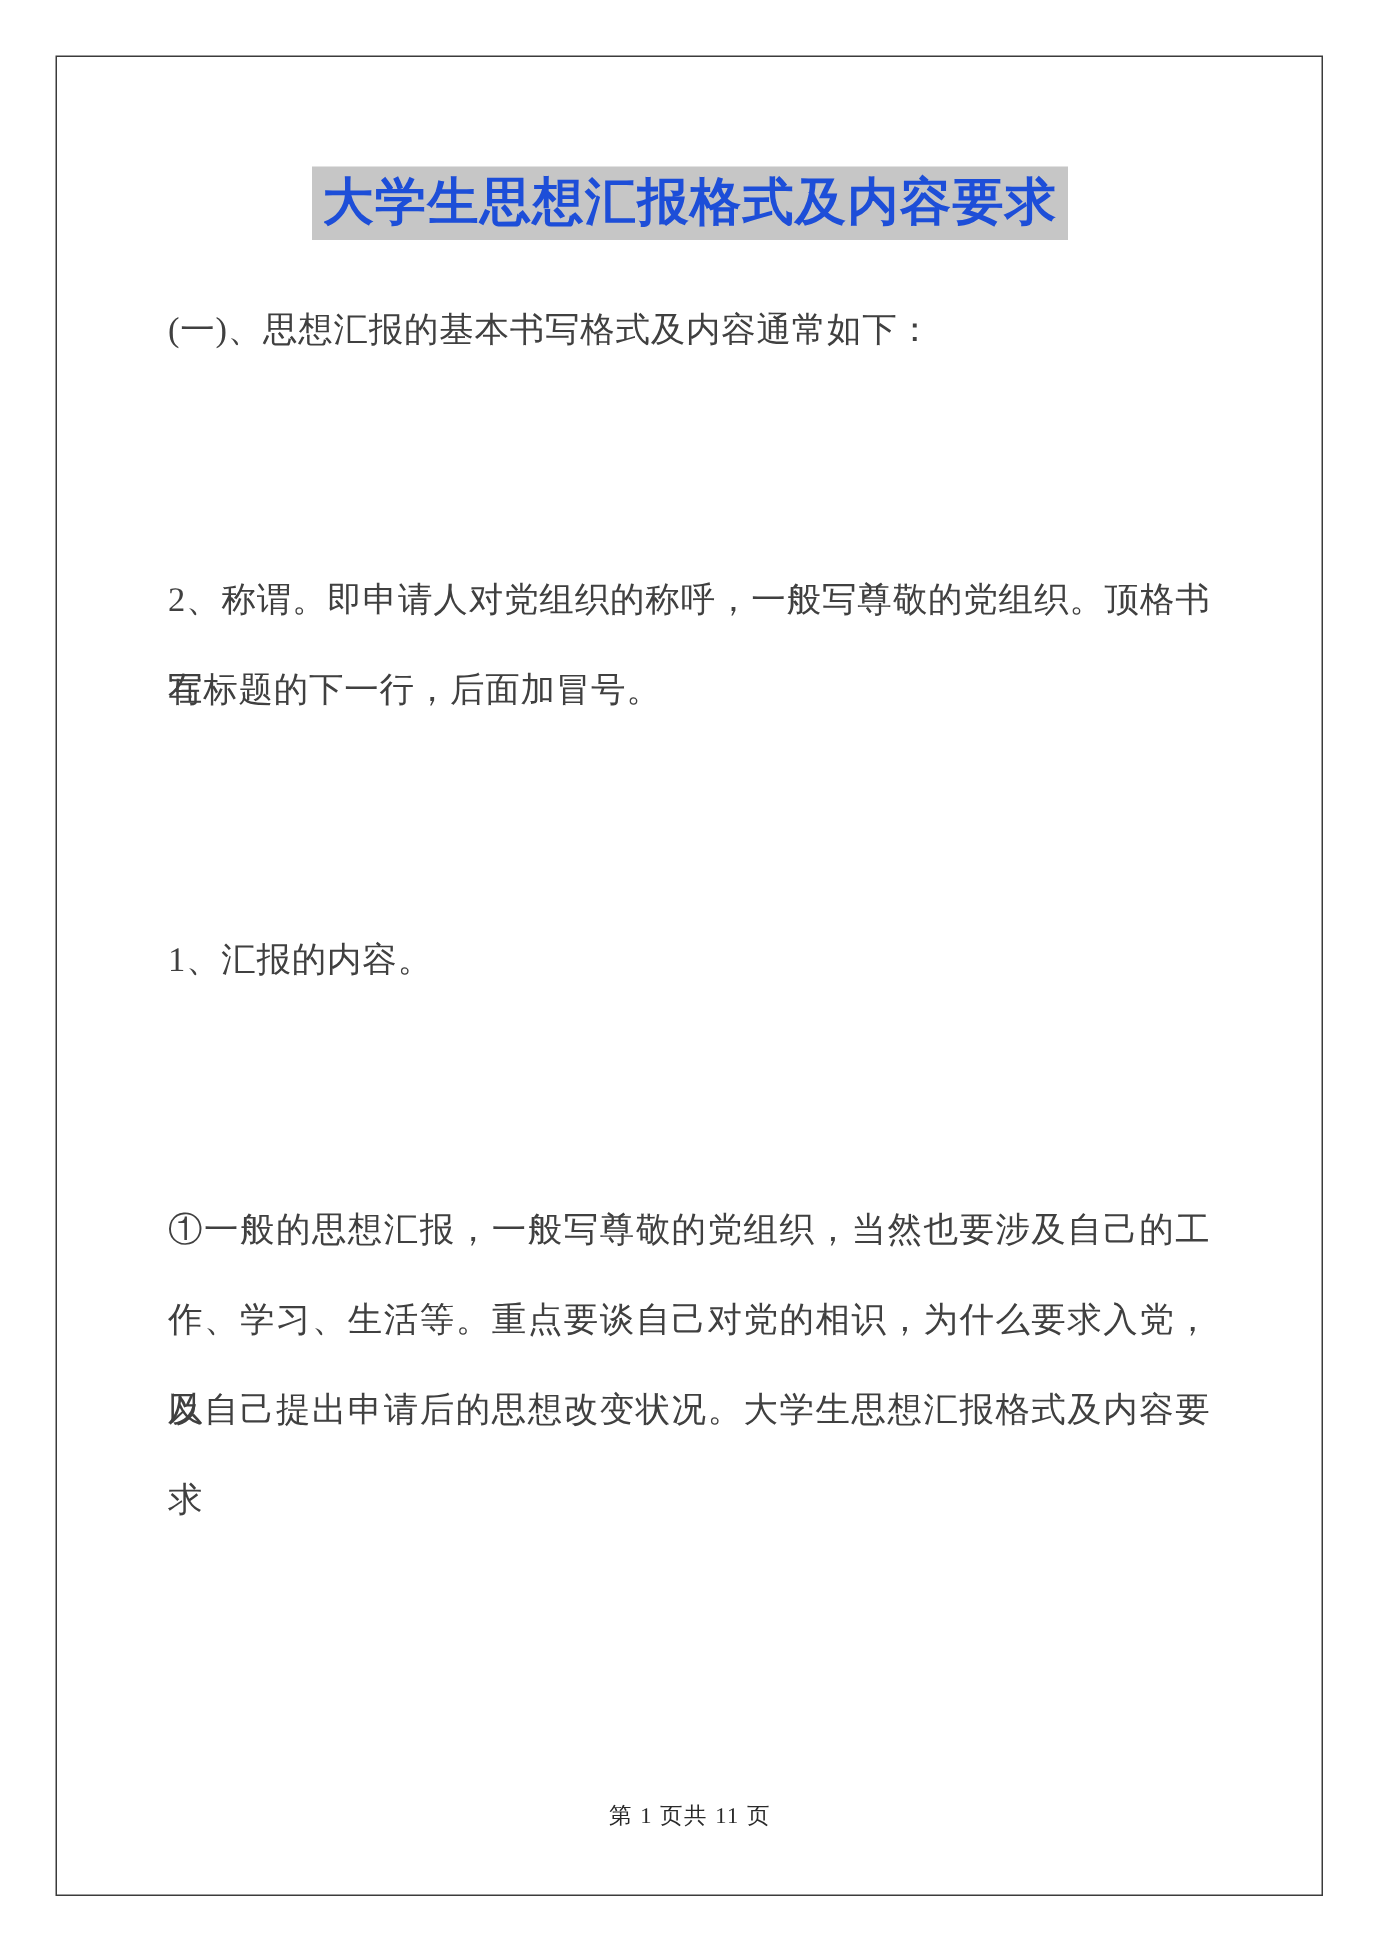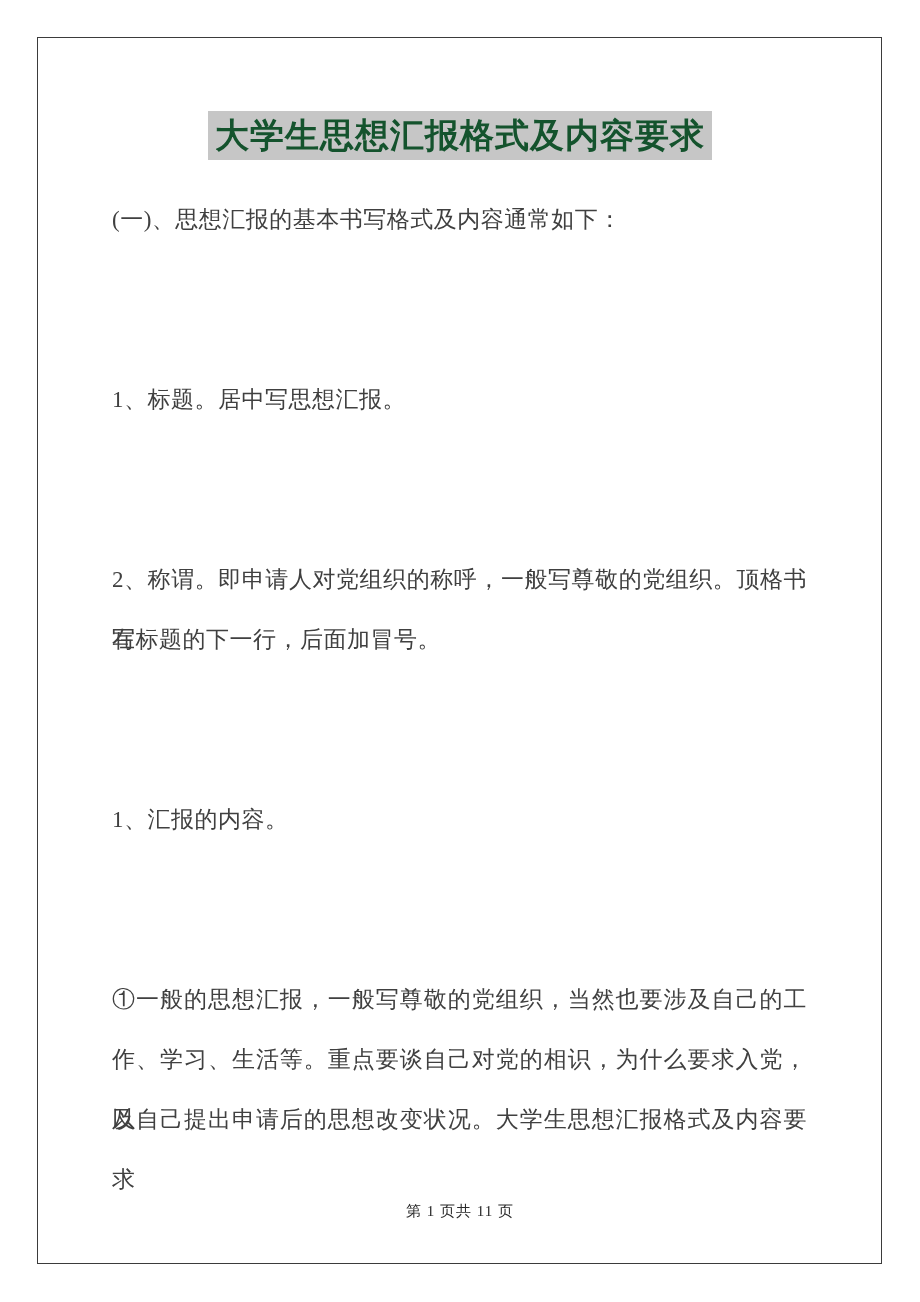--- a/index.html
+++ b/index.html
@@ -33,21 +33,21 @@
     text-align: center;
   }
   .title-highlight {
     display: inline-block;
     background: #c6c6c6;
     font-size: 34px;
     font-weight: bold;
     line-height: 37px;
     padding: 6px 7px;
     letter-spacing: 1px;
-    color: #14532d;
+    color: #1d4ed8;
     white-space: nowrap;
   }
   .content {
     position: absolute;
     left: 112px;
     top: 190px;
     width: 695px;
     font-size: 23px;
     line-height: 60px;
     color: #404040;
@@ -93,23 +93,20 @@
 <div class="title-row">
   <span class="title-highlight">大学生思想汇报格式及内容要求</span>
 </div>
 
 <div class="content">
 
   <div class="para">
     <div class="line">(一)、思想汇报的基本书写格式及内容通常如下：</div>
   </div>
 
-  <div class="para">
-    <div class="line">1、标题。居中写思想汇报。</div>
-  </div>
 
   <div class="para">
     <div class="line justified">2、称谓。即申请人对党组织的称呼，一般写尊敬的党组织。顶格书写</div>
     <div class="line">在标题的下一行，后面加冒号。</div>
   </div>
 
   <div class="para">
     <div class="line">1、汇报的内容。</div>
   </div>
 

